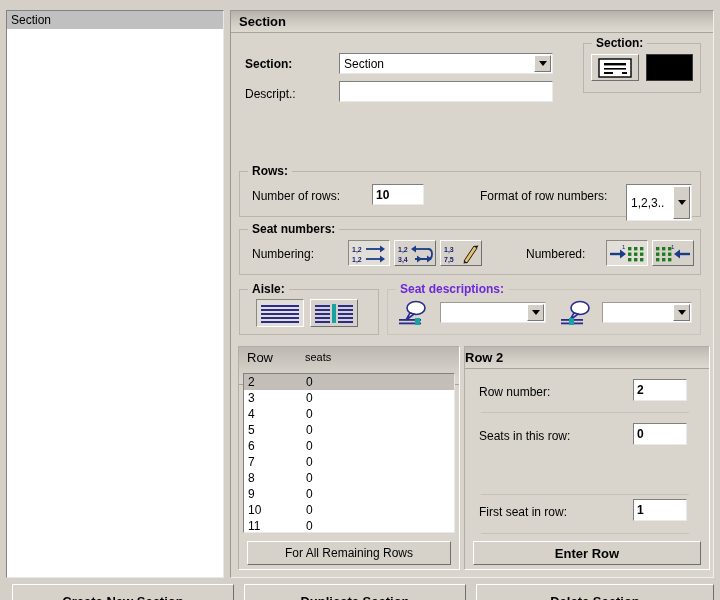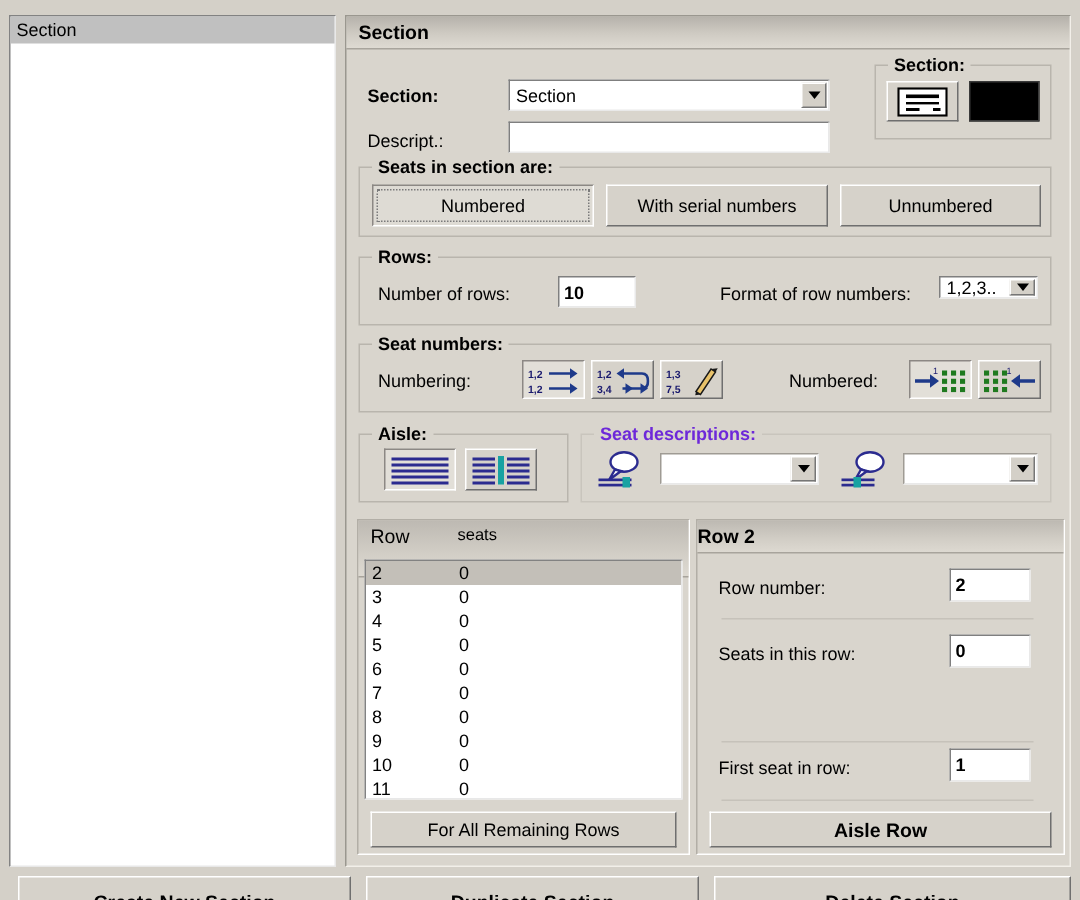--- a/index.html
+++ b/index.html
@@ -196,40 +196,27 @@
           <rect x="1" y="1" width="32" height="18" fill="#ffffff" stroke="#000000" stroke-width="1.4"></rect>
           <rect x="6" y="5" width="22" height="2.4" fill="#000000"></rect>
           <rect x="6" y="10" width="22" height="1.6" fill="#000000"></rect>
           <rect x="6" y="14" width="9" height="2" fill="#000000"></rect>
           <rect x="24" y="14" width="5" height="2" fill="#000000"></rect>
         </svg>
       </div>
       <div style="position:absolute; left:62px; top:10px; width:47px; height:27px; background:#000000; border:1px solid #3a3a3a;"></div>
     </div>
 
-    <div class="group" style="left:8px; top:100px; width:462px; height:47px;">
-      <span class="legend">Seats in section are:</span>
-      <div class="btn pressed" style="left:8px; top:11px; width:148px; height:28px;">
-        <span class="focusring"></span>
-        <span>Numbered</span>
-      </div>
-      <div class="btn" style="left:164px; top:11px; width:148px; height:28px;">
-        <span>With serial numbers</span>
-      </div>
-      <div class="btn" style="left:320px; top:11px; width:134px; height:28px;">
-        <span>Unnumbered</span>
-      </div>
-    </div>
 
     <div class="group" style="left:8px; top:160px; width:462px; height:46px;">
       <span class="legend">Rows:</span>
       <div class="lbl" style="left:12px; top:17px;">Number of rows:</div>
       <div class="textbox bold" style="left:132px; top:12px; width:52px; height:21px;">10</div>
       <div class="lbl" style="left:240px; top:17px;">Format of row numbers:</div>
-      <div class="combo" style="left:386px; top:12px; width:66px; height:15px;">
+      <div class="combo" style="left:386px; top:12px; width:66px; height:37px;">
         <span class="cval">1,2,3..</span>
         <span class="arrowbox">
             <i class="tri-down"></i>
           </span>
       </div>
     </div>
 
     <div class="group" style="left:8px; top:218px; width:462px; height:46px;">
       <span class="legend">Seat numbers:</span>
       <div class="lbl" style="left:12px; top:17px;">Numbering:</div>
@@ -441,21 +428,21 @@
     <div class="textbox bold" style="left:168px; top:76px; width:54px; height:22px;">0</div>
 
     <div class="hr" style="left:16px; top:147px; width:208px;"></div>
 
     <div class="lbl" style="left:14px; top:158px;">First seat in row:</div>
     <div class="textbox bold" style="left:168px; top:152px; width:54px; height:22px;">1</div>
 
     <div class="hr" style="left:16px; top:186px; width:208px;"></div>
 
     <div class="btn bold" style="left:8px; top:194px; width:228px; height:24px; font-size:13px;">
-      <span>Aisle Row</span>
+      <span>Enter Row</span>
     </div>
   </div>
 
   <div class="bottom-row">
     <div class="bbtn" style="left:6px; width:222px;">
       <span>Create New Section</span>
     </div>
     <div class="bbtn" style="left:238px; width:222px;">
       <span>Duplicate Section</span>
     </div>

